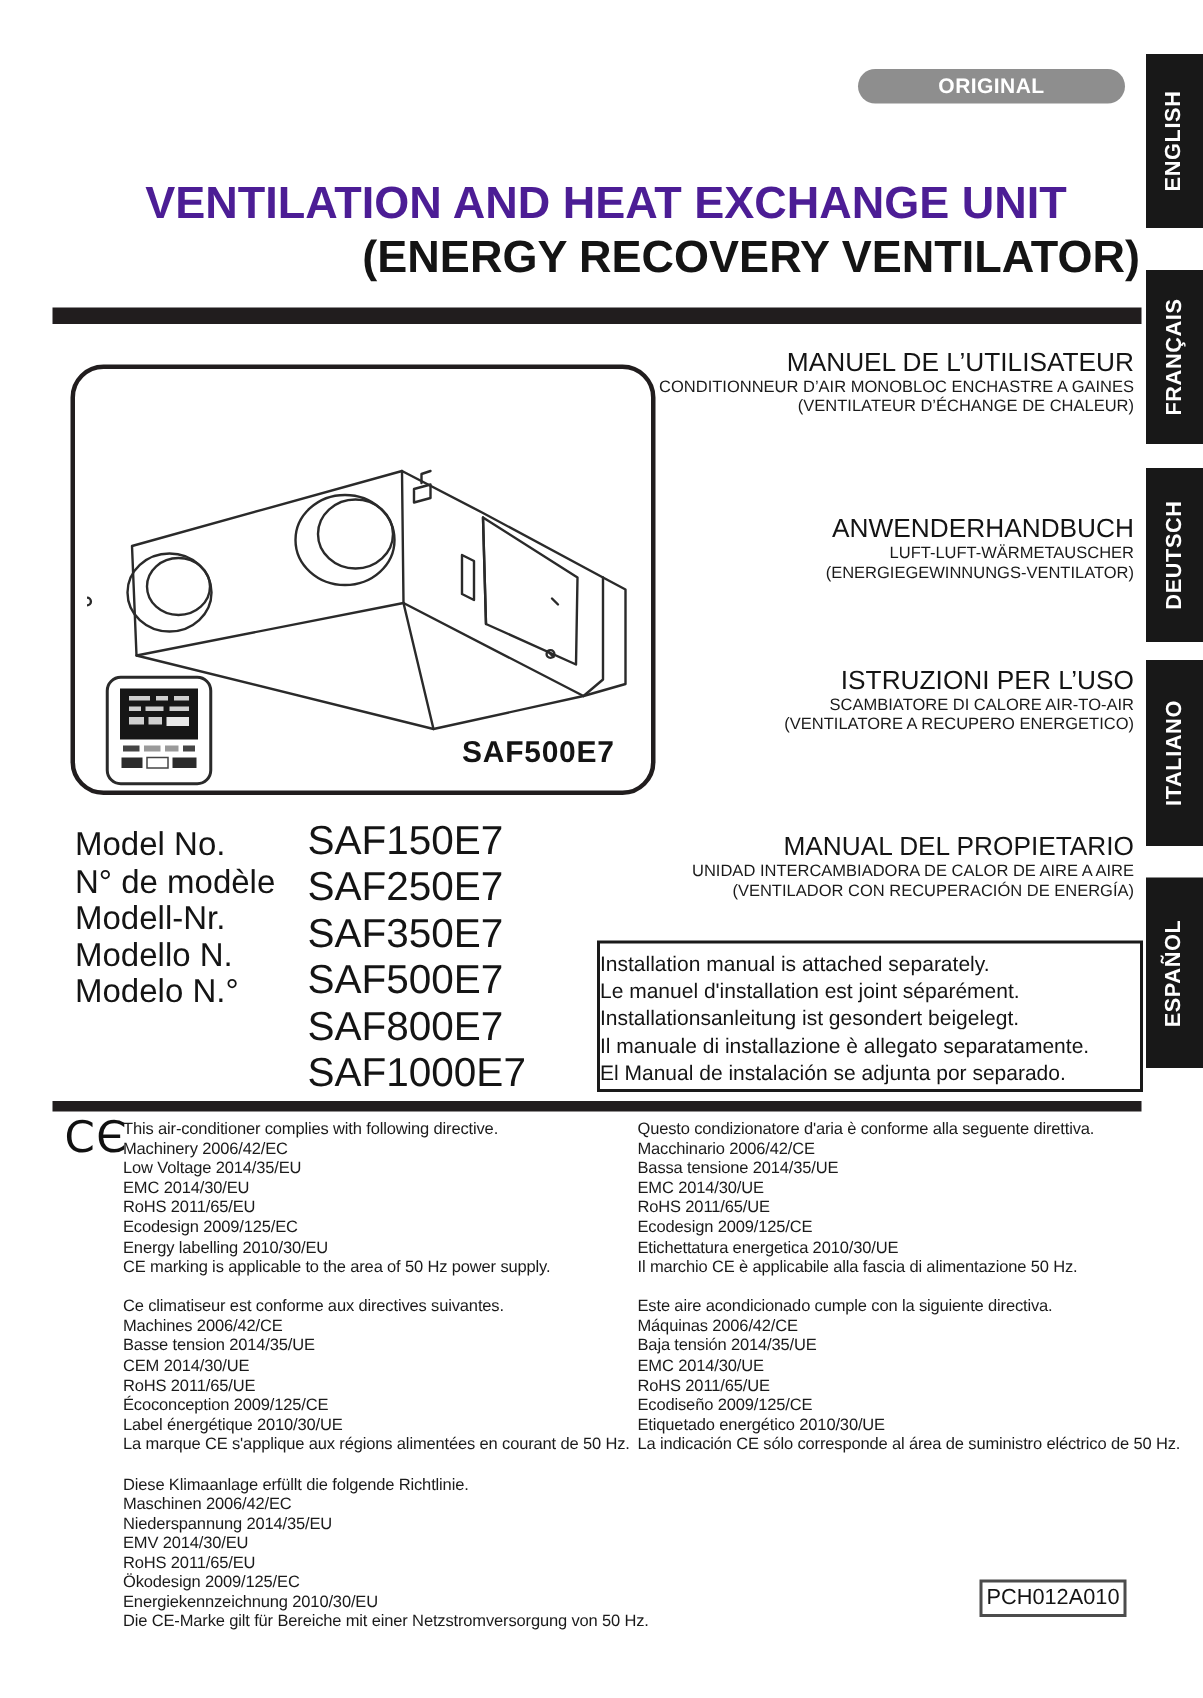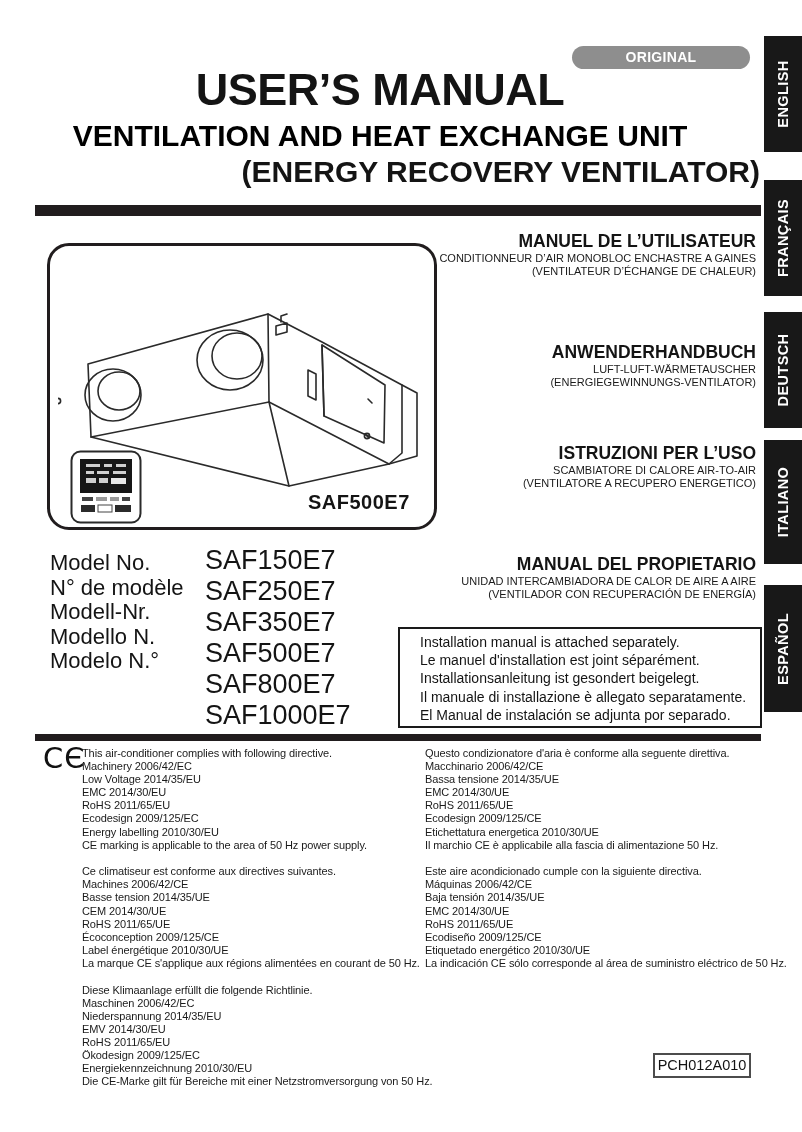--- a/index.html
+++ b/index.html
@@ -6,51 +6,51 @@
   .page{position:relative;width:802px;height:1132px;background:#ffffff;overflow:hidden;
         font-family:"Liberation Sans",sans-serif;color:#1a1a1a;}
 
   
   .badge{position:absolute;left:572px;top:46px;width:178px;height:23px;background:#8e8e8e;
          border-radius:12px;color:#fff;font-weight:bold;font-size:14px;line-height:23px;
          text-align:center;letter-spacing:.3px;}
   .title{position:absolute;left:0;top:64px;width:760px;margin:0;text-align:center;
          font-size:45px;font-weight:bold;letter-spacing:-.5px;color:#141414;}
   .sub1{position:absolute;left:0;top:119px;width:760px;text-align:center;
-        font-size:30px;font-weight:bold;color:#000000;}
+        font-size:30px;font-weight:bold;color:#4c1d95;padding-left:24px;}
   .sub2{position:absolute;left:0;top:155px;width:760px;text-align:right;
         font-size:30px;font-weight:bold;color:#141414;}
   .bar{position:absolute;left:35px;width:726px;background:#211d1e;}
   .bar-top{top:205px;height:11px;}
   .bar-bottom{top:734px;height:7px;}
 
   
   .panel{position:absolute;left:47px;top:243px;width:390px;height:287px;
          border:3px solid #211d1e;border-radius:22px;box-sizing:border-box;background:#fff;}
   .unit-svg{position:absolute;left:8px;top:6px;}
   .remote-svg{position:absolute;left:20px;top:204px;}
   .panel-model{position:absolute;left:258px;top:245px;font-size:20px;font-weight:bold;
                letter-spacing:.5px;color:#141414;}
 
   
   .lang-block{position:absolute;right:46px;width:480px;text-align:right;}
-  .lang-block h2{margin:0;font-size:17.5px;font-weight:bold;color:#141414;letter-spacing:0;}
+  .lang-block h2{margin:0;font-size:17.5px;font-weight:normal;color:#141414;letter-spacing:0;}
   .lang-block .ln{font-size:11px;line-height:12.6px;color:#1a1a1a;}
   .lb-fr{top:231px;} .lb-de{top:342px;} .lb-it{top:443px;} .lb-es{top:554px;}
 
   
   .model-labels{position:absolute;left:50px;top:551px;font-size:22px;font-weight:normal;
                 line-height:24.5px;white-space:pre;color:#141414;}
   .model-list{position:absolute;left:205px;top:545px;font-size:27px;font-weight:normal;
               line-height:31px;white-space:pre;color:#141414;}
 
   
   .install-box{position:absolute;left:398px;top:627px;width:364px;height:101px;
                border:2.5px solid #1a1a1a;box-sizing:border-box;background:#fff;}
-  .install-box .txt{padding:4px 20px;font-size:14px;line-height:18.2px;white-space:pre;
+  .install-box .txt{padding:4px 0;font-size:14px;line-height:18.2px;white-space:pre;
                     color:#141414;}
 
   
   .ce-mark{position:absolute;left:43px;top:741px;font-family:"DejaVu Sans",sans-serif;
            font-size:29px;color:#111;letter-spacing:1px;}
   .col{position:absolute;top:747px;font-size:11px;line-height:13.1px;letter-spacing:-.1px;
        color:#1a1a1a;}
   .col p{margin:0 0 13.5px 0;white-space:pre;}
   .col-left{left:82px;} .col-right{left:425px;}
 
@@ -70,21 +70,20 @@
   .tab-es{top:585px;height:127px;}
 
   svg{display:block;}
 </style>
 </head>
 <body>
 
 <div class="page">
 
   <div class="badge">ORIGINAL INSTRUCTIONS</div>
-  <h1 class="title">USER’S MANUAL</h1>
   <div class="sub1">VENTILATION AND HEAT EXCHANGE UNIT</div>
   <div class="sub2">(ENERGY RECOVERY VENTILATOR)</div>
 
   <div class="bar bar-top"></div>
 
   <div class="panel">
     <svg class="unit-svg" width="370" height="238" viewBox="0 0 370 238" fill="none" stroke="#2a2a2a" stroke-width="1.6" stroke-linejoin="round" stroke-linecap="round">
 
       <polygon points="30,112 210,62 264,90 344,133 359,141 359,204 331,212 231,234 33,185" fill="#ffffff"></polygon>
 

